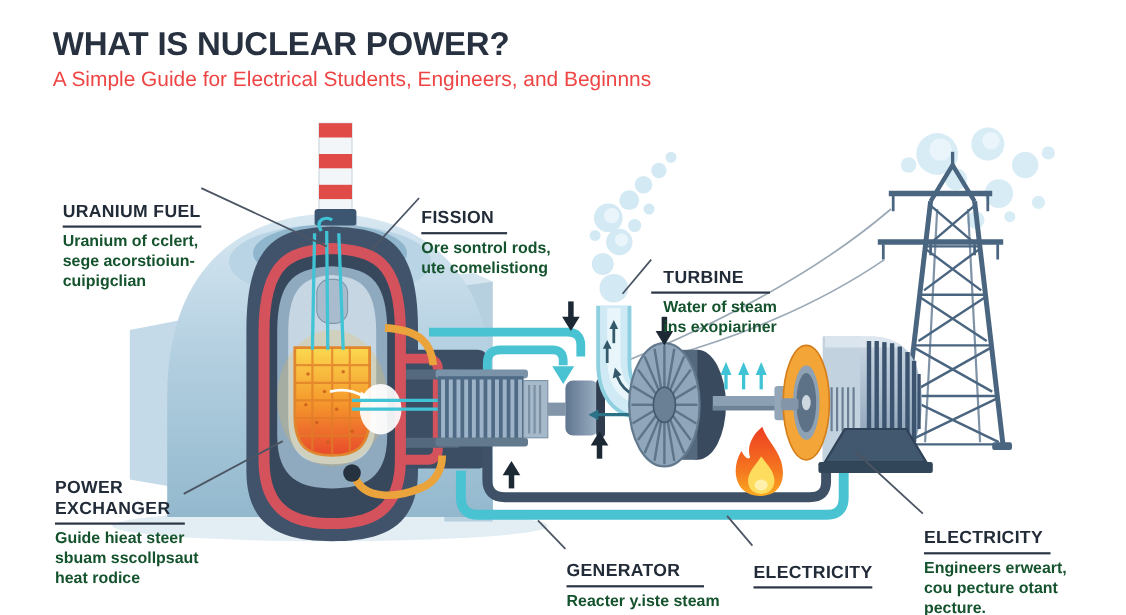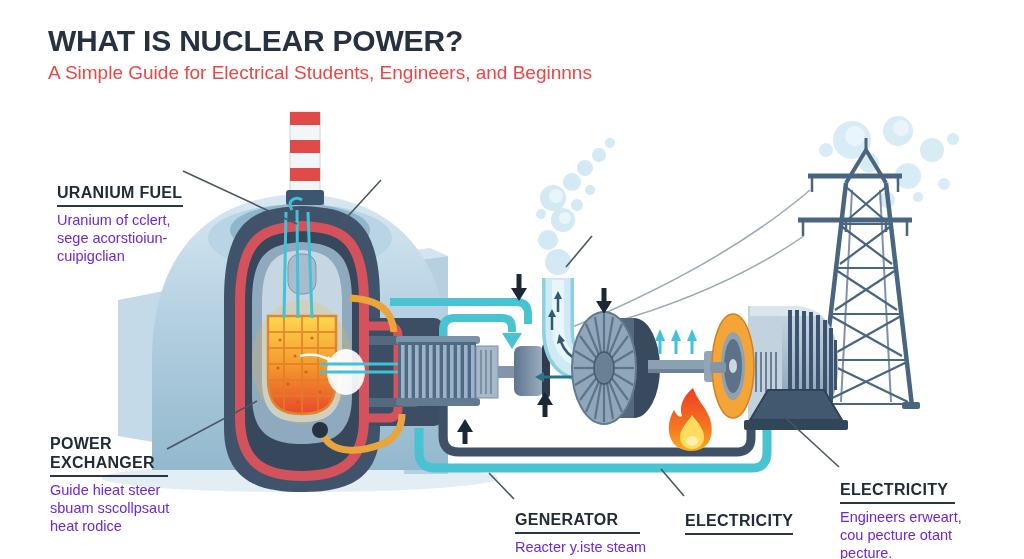--- a/index.html
+++ b/index.html
@@ -5,21 +5,21 @@
   html,body{margin:0;padding:0;background:#ffffff;}
   .stage{position:relative;width:1024px;height:559px;background:#ffffff;overflow:hidden;
          font-family:"Liberation Sans",sans-serif;}
   .stage svg{position:absolute;left:0;top:0;}
   .title-block{position:absolute;left:48px;top:24px;}
   .title{font-size:30px;font-weight:bold;color:#273140;letter-spacing:-0.2px;line-height:34px;}
   .subtitle{font-size:19px;color:#ef4444;margin-top:4px;}
   .label{position:absolute;margin-top:32px;}
   .label-h{font-size:16px;font-weight:bold;color:#222b38;letter-spacing:.3px;line-height:19px;white-space:nowrap;}
   .rule{height:2px;background:#2b3545;margin:3px 0 4px 0;}
-  .label-d{font-size:14.5px;color:#6d28d9;line-height:18px;white-space:nowrap;}
+  .label-d{font-size:14.5px;color:#14532d;line-height:18px;white-space:nowrap;font-weight:bold;}
   .pad-l .label-h,.pad-l .label-d{padding-left:11px;}
 </style>
 </head>
 <body>
 
 <div class="stage">
 
 <svg width="1024" height="559" viewBox="0 0 1024 559">
   <defs>
     <linearGradient id="domeG" x1="0" y1="0" x2="0" y2="1">
@@ -328,21 +328,33 @@
 </div>
 
 <div class="label" style="left:57px;top:151px;">
   <div class="label-h">URANIUM FUEL</div>
   <div class="rule" style="width:126px;"></div>
   <div class="label-d">Uranium of cclert,</div>
   <div class="label-d">sege acorstioiun-</div>
   <div class="label-d">cuipigclian</div>
 </div>
 
-
+<div class="label" style="left:383px;top:157px;">
+  <div class="label-h">FISSION</div>
+  <div class="rule" style="width:78px;"></div>
+  <div class="label-d">Ore sontrol rods,</div>
+  <div class="label-d">ute comelistiong</div>
+</div>
+
+<div class="label pad-l" style="left:592px;top:211px;">
+  <div class="label-h">TURBINE</div>
+  <div class="rule" style="width:108px;"></div>
+  <div class="label-d">Water of steam</div>
+  <div class="label-d">ins exopiariner</div>
+</div>
 
 <div class="label" style="left:50px;top:402px;">
   <div class="label-h">POWER</div>
   <div class="label-h">EXCHANGER</div>
   <div class="rule" style="width:118px;"></div>
   <div class="label-d">Guide hieat steer</div>
   <div class="label-d">sbuam sscollpsaut</div>
   <div class="label-d">heat rodice</div>
 </div>
 

